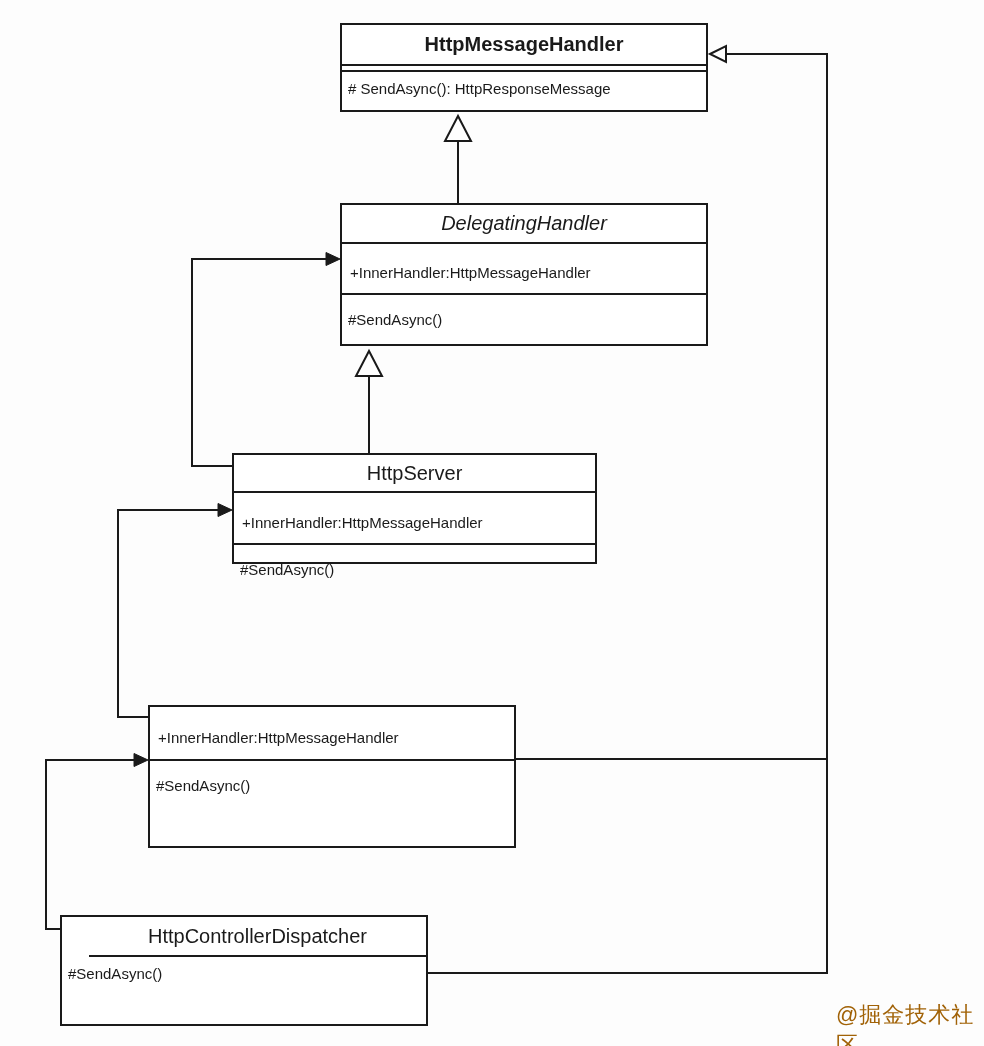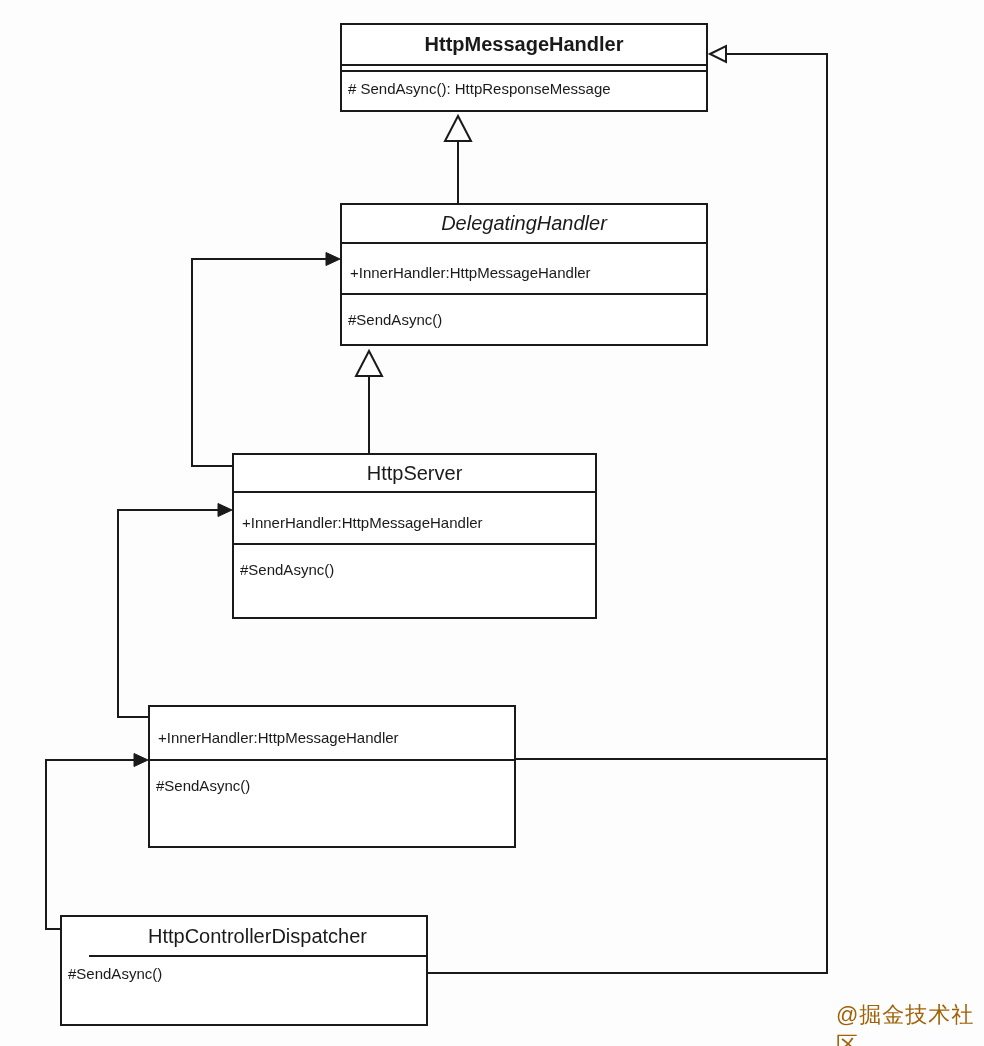--- a/index.html
+++ b/index.html
@@ -107,21 +107,21 @@
     <div class="uml-empty" style="height:6px;"></div>
     <div class="uml-method" style="padding-top:8px;"># SendAsync(): HttpResponseMessage</div>
   </div>
 
   <div class="uml-class" style="left:340px; top:203px; width:368px; height:143px;">
     <div class="uml-title italic" style="height:39px;">DelegatingHandler</div>
     <div class="uml-attr" style="height:43px;">+InnerHandler:HttpMessageHandler</div>
     <div class="uml-method">#SendAsync()</div>
   </div>
 
-  <div class="uml-class" style="left:232px; top:453px; width:365px; height:166px;">
+  <div class="uml-class" style="left:232px; top:453px; width:365px; height:111px;">
     <div class="uml-title" style="height:38px;">HttpServer</div>
     <div class="uml-attr" style="height:44px;">+InnerHandler:HttpMessageHandler</div>
     <div class="uml-method">#SendAsync()</div>
   </div>
 
   <div class="uml-class" style="left:148px; top:705px; width:368px; height:143px;">
     <div class="uml-attr" style="height:46px;">+InnerHandler:HttpMessageHandler</div>
     <div class="uml-method">#SendAsync()</div>
   </div>
 

